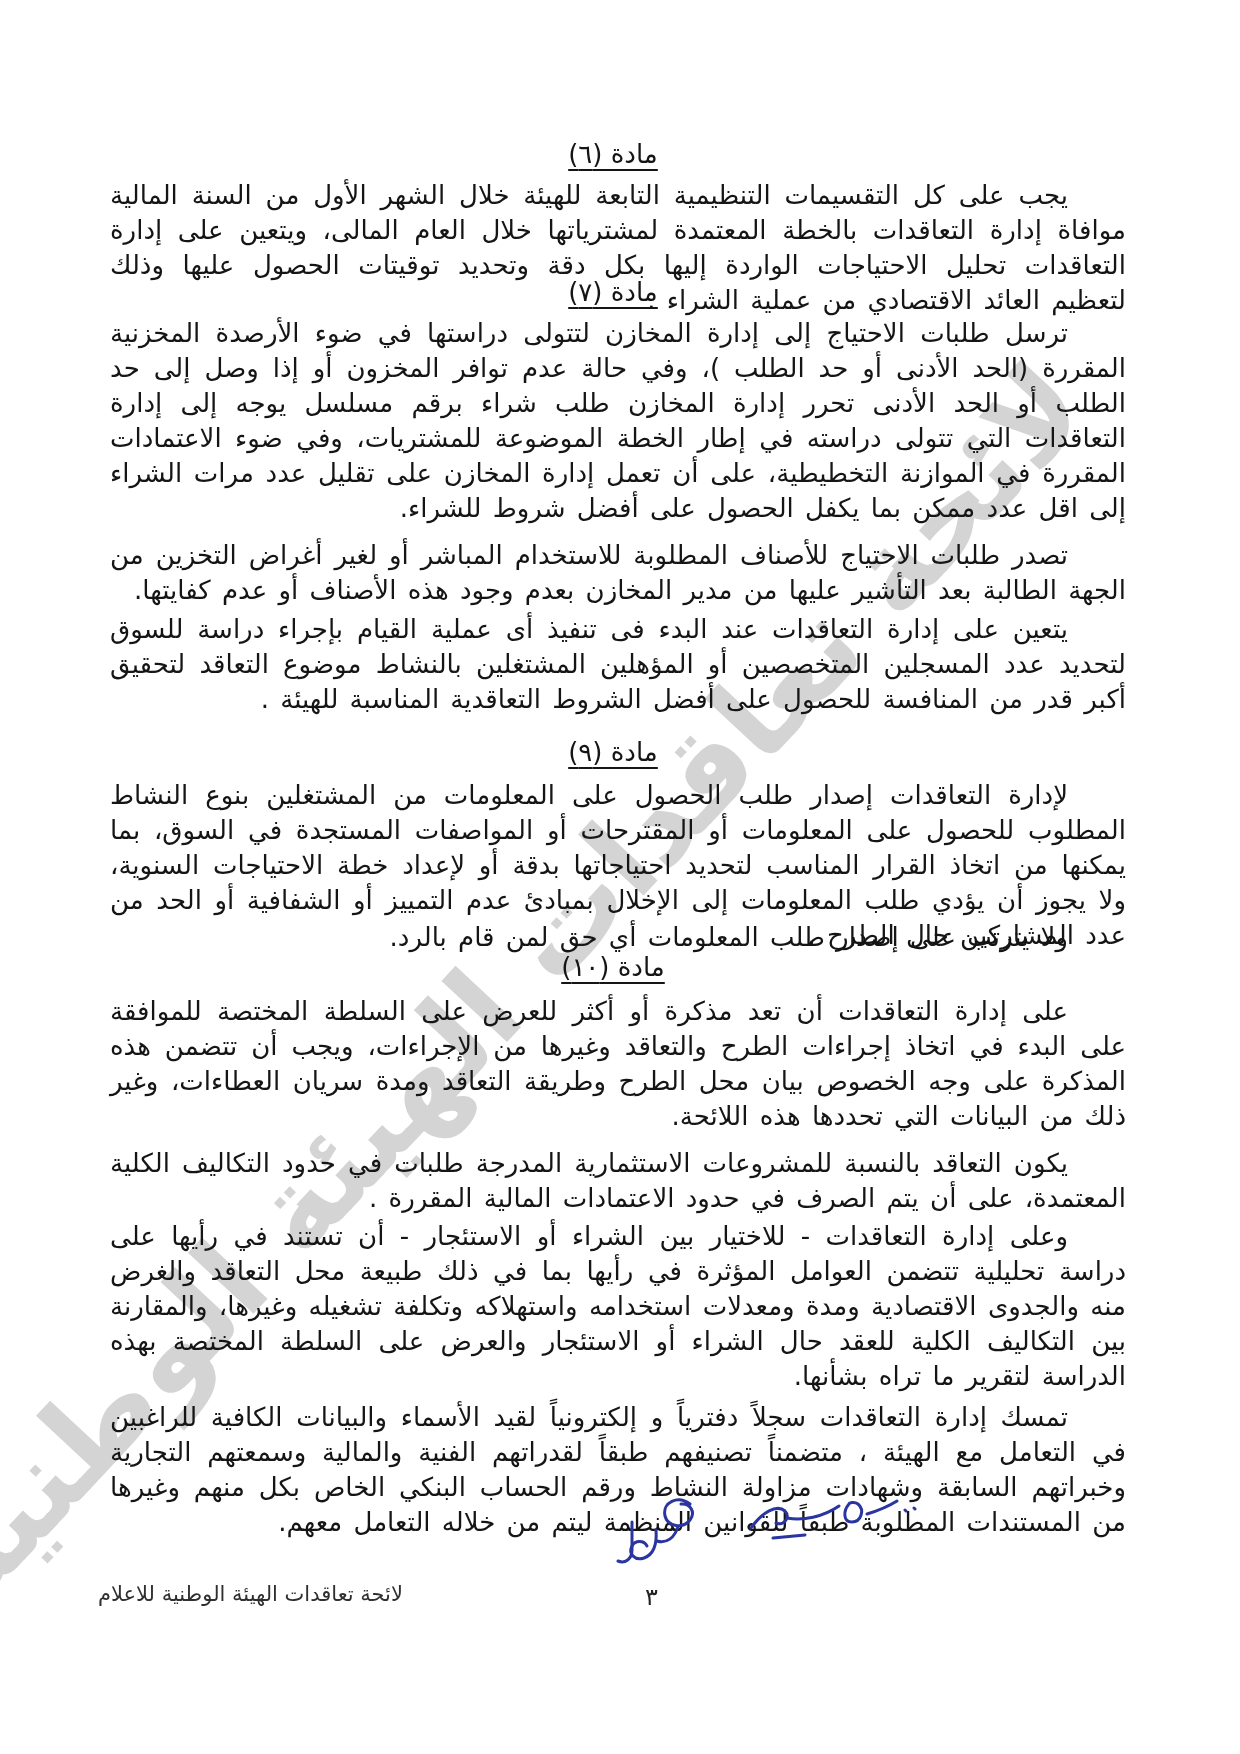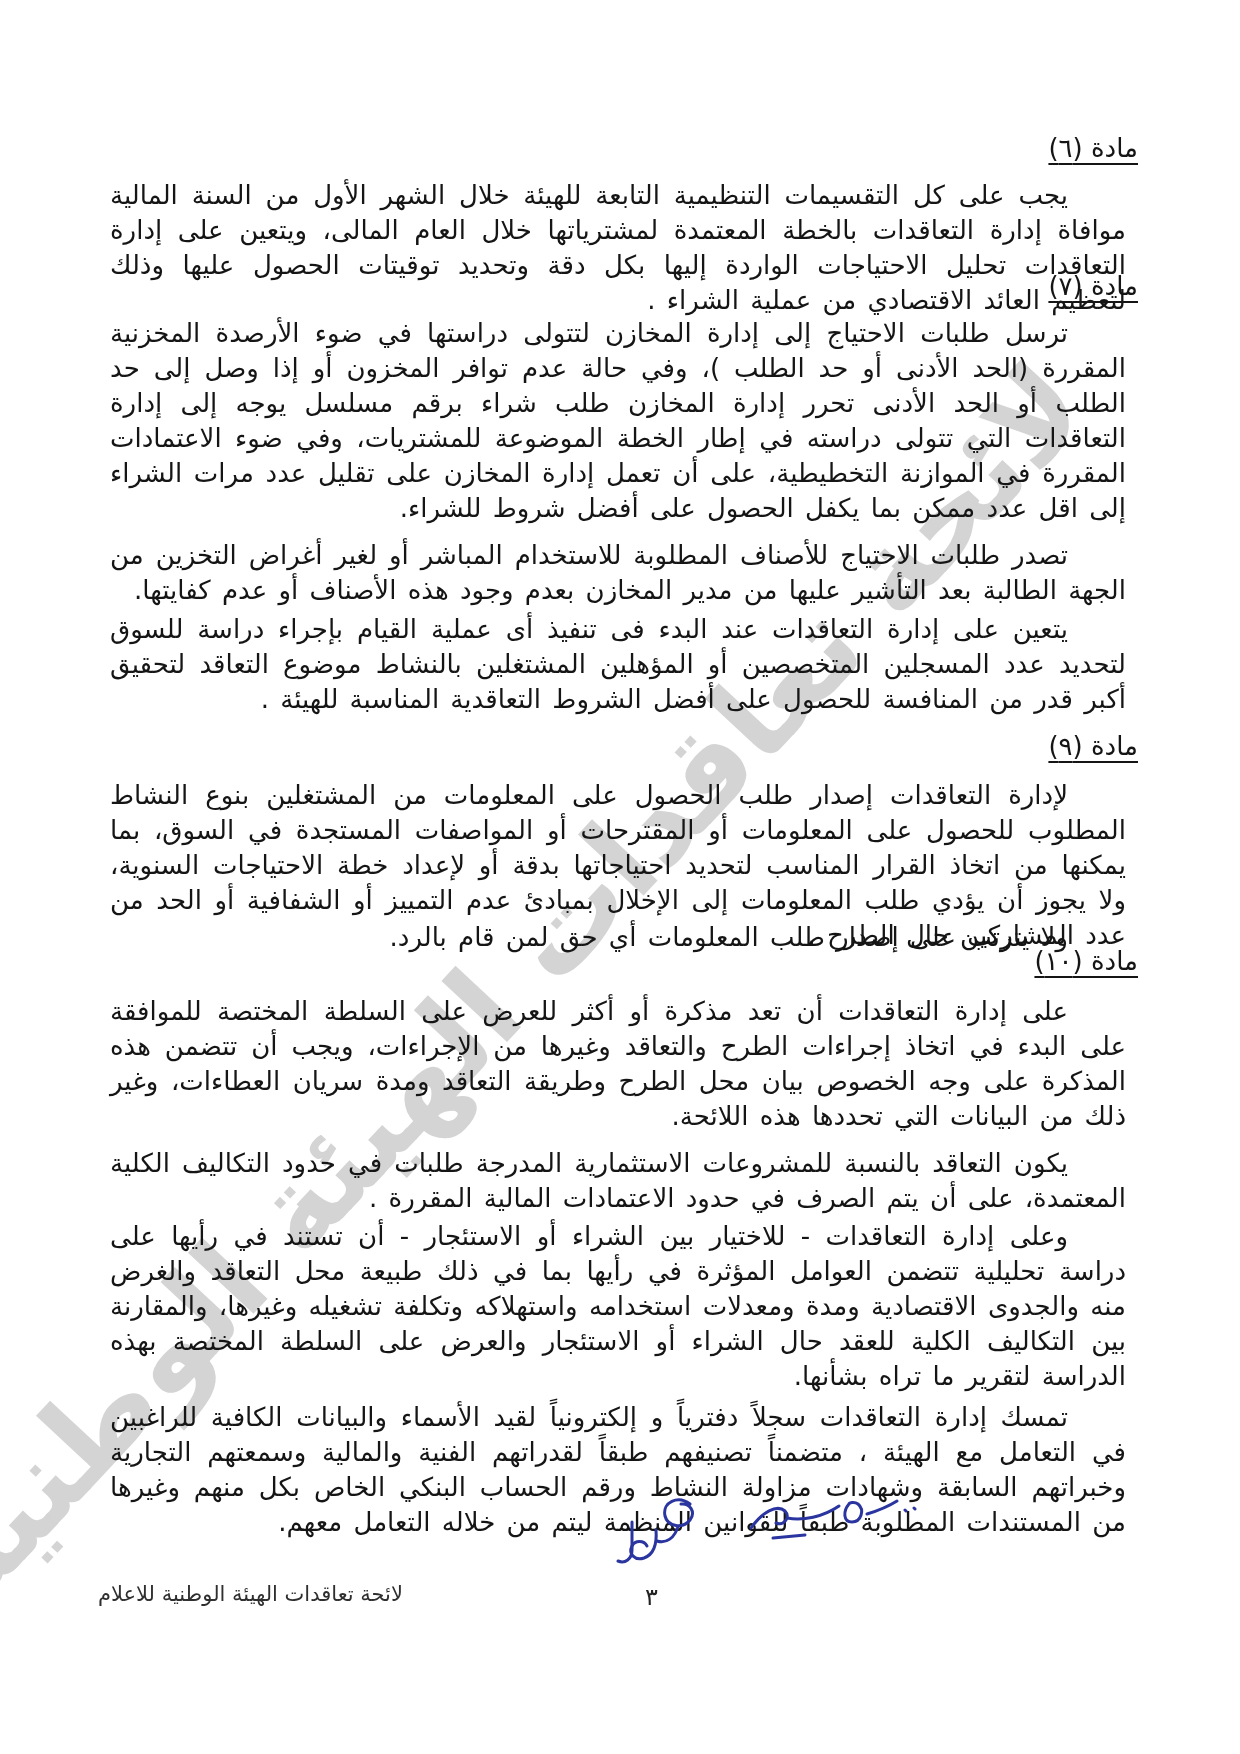--- a/index.html
+++ b/index.html
@@ -26,22 +26,22 @@
     letter-spacing:2px;
     white-space:nowrap;
     text-align:center;
     color:#8f8f8f;
     opacity:.38;
     pointer-events:none;
     direction:rtl;
   }
   .mada{
     position:absolute;left:88px;right:102px;
-    margin:0;
-    text-align:right;
+    margin:6px;
+    text-align:center;
     font-size:26px;font-weight:400;
     line-height:34px;
     text-decoration:underline;
     text-underline-offset:6px;
   }
   .body-par{
     position:absolute;left:98px;right:102px;
     margin:12px;
     font-size:26px;
     line-height:35px;

